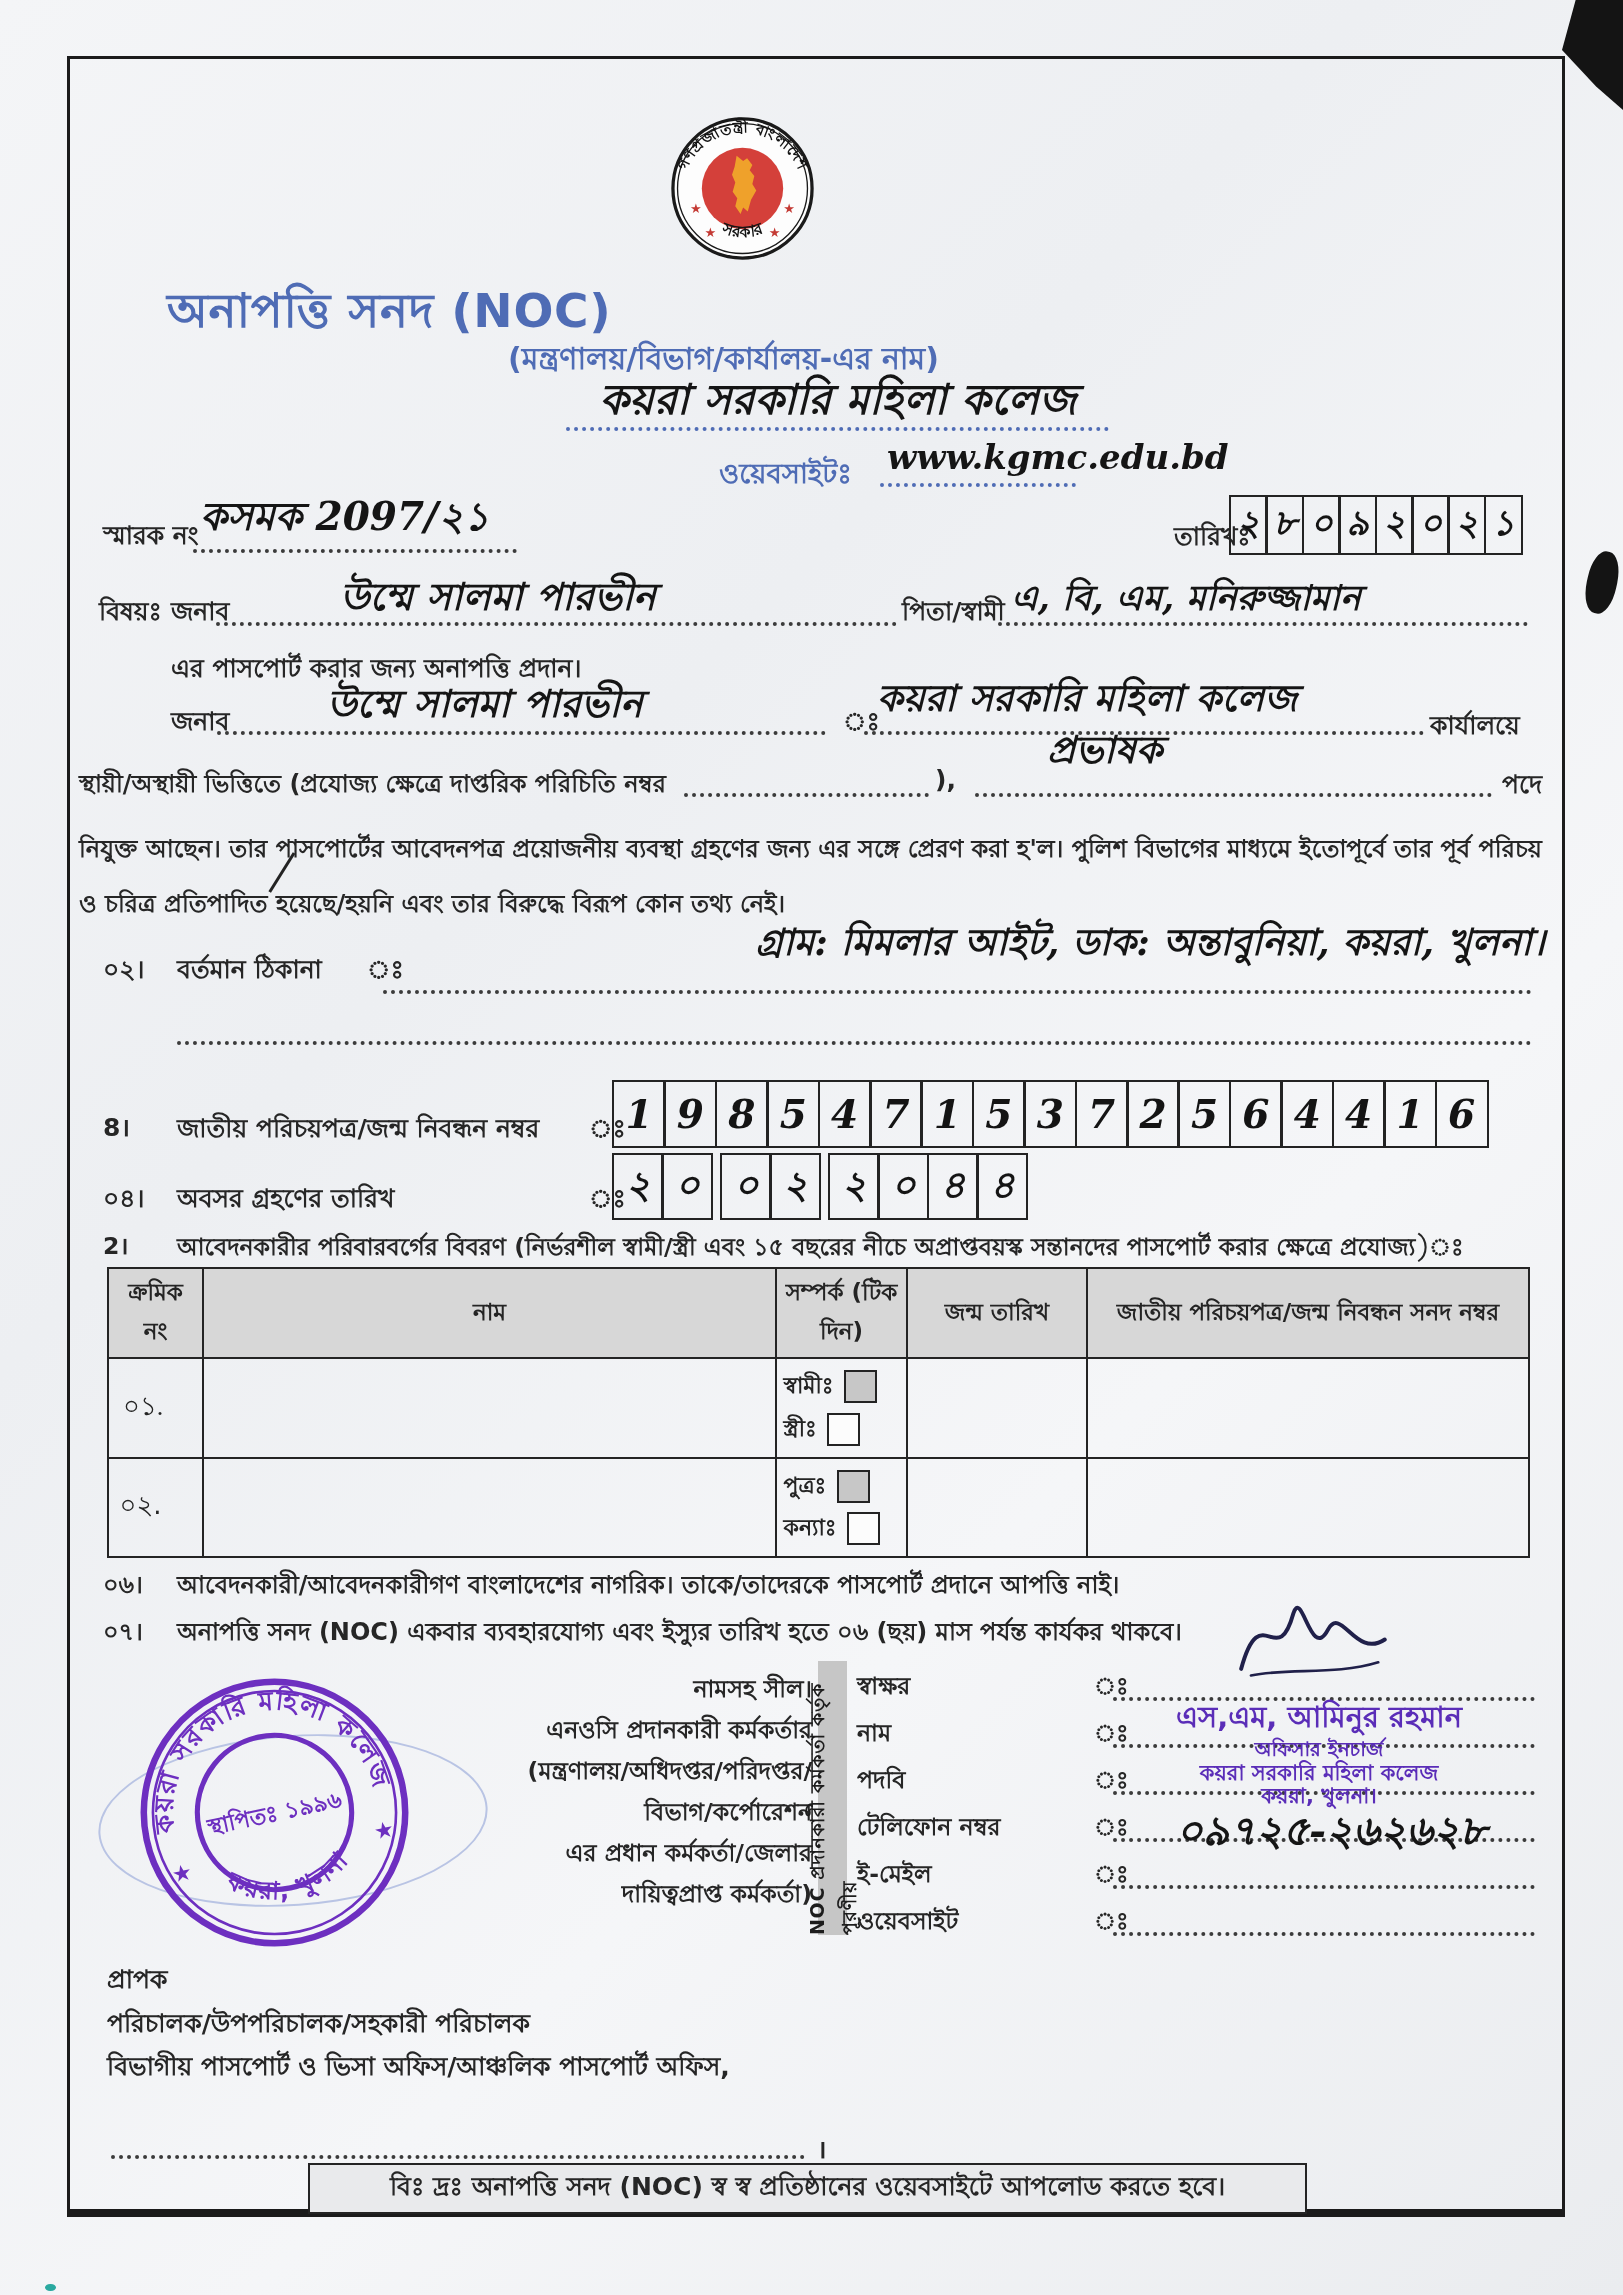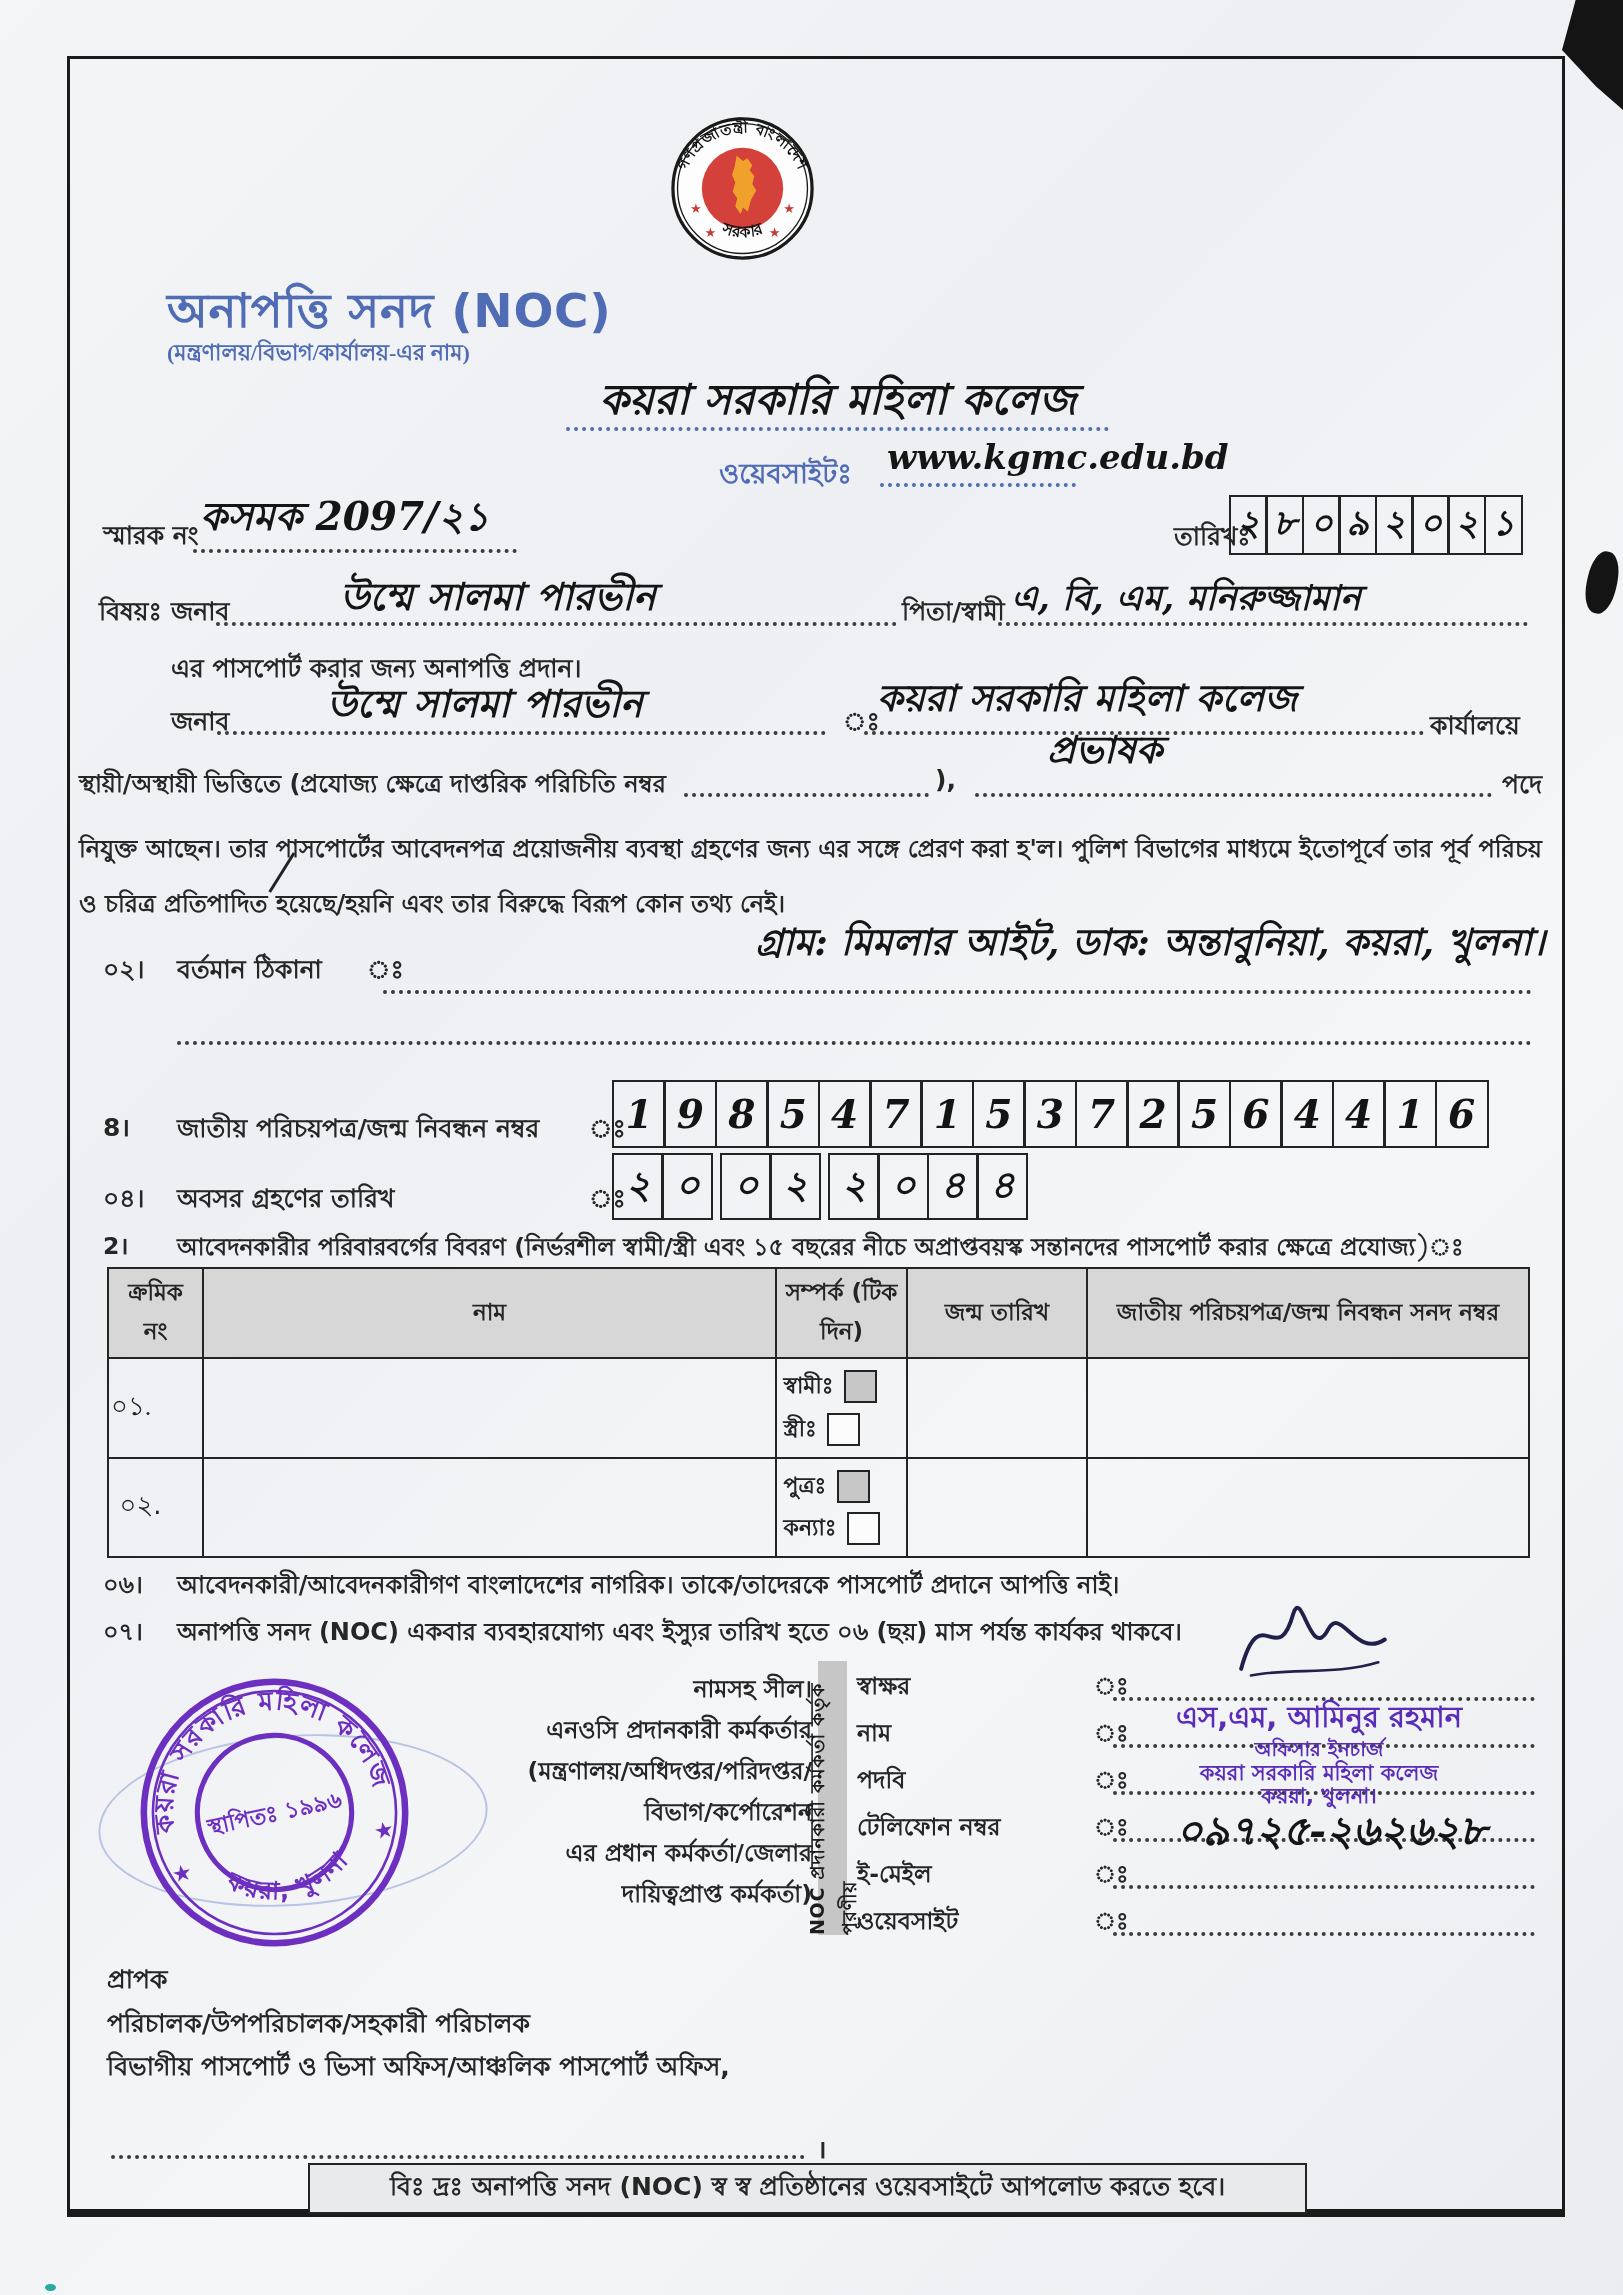--- a/index.html
+++ b/index.html
@@ -62,21 +62,21 @@
         <textPath href="#embBot" startOffset="50%" text-anchor="middle">সরকার</textPath>
       </text>
       <text x="32" y="150" font-size="20" fill="#c43a34">★</text>
       <text x="54" y="186" font-size="20" fill="#c43a34">★</text>
       <text x="152" y="186" font-size="20" fill="#c43a34">★</text>
       <text x="174" y="150" font-size="20" fill="#c43a34">★</text>
     </svg>
   </div>
 
   <div class="abs print blue" style="left:167px;top:275px;width:1113px;font-size:47px;letter-spacing:0.7px;">অনাপত্তি সনদ (NOC)</div>
-  <div class="abs print blue" style="left:167px;top:335px;width:1113px;font-size:22px;font-family:Liberation Serif, serif;">(মন্ত্রণালয়/বিভাগ/কার্যালয়-এর নাম)</div>
+  <div class="abs print blue" style="left:167px;top:335px;width:1113px;text-align:center;font-size:30px;">(মন্ত্রণালয়/বিভাগ/কার্যালয়-এর নাম)</div>
 
   <div class="abs hand" style="left:298px;top:367px;width:1080px;text-align:center;font-size:42px;">কয়রা সরকারি মহিলা কলেজ</div>
   <div class="dl dlb" style="left:566px;top:427px;width:543px;"></div>
 
   <div class="abs print blue" style="left:719px;top:453px;font-size:27.5px;">ওয়েবসাইটঃ</div>
   <div class="dl dlb" style="left:880px;top:483px;width:196px;"></div>
   <div class="abs hand" style="left:887px;top:437px;font-size:34px;">www.kgmc.edu.bd</div>
 
   <div class="abs print" style="left:103px;top:516px;font-size:25px;">স্মারক নং</div>
   <div class="abs hand" style="left:200px;top:486px;font-size:39px;">কসমক 2097/২১</div>
@@ -182,21 +182,21 @@
       </colgroup>
       <tbody>
           <tr style="height:85px;">
         <th>ক্রমিক নং</th>
         <th>নাম</th>
         <th>সম্পর্ক (টিক দিন)</th>
         <th>জন্ম তারিখ</th>
         <th>জাতীয় পরিচয়পত্র/জন্ম নিবন্ধন সনদ নম্বর</th>
       </tr>
       <tr style="height:86px;">
-        <td style="padding-left:2px;font-family:Liberation Serif, serif;">০১.</td>
+        <td style="padding-left:14px;font-family:Liberation Serif, serif;">০১.</td>
         <td></td>
         <td>
           <div class="relline">
                 <span>স্বামীঃ</span>
                 <span class="cbox shaded"></span>
               </div>
           <div class="relline">
                 <span>স্ত্রীঃ</span>
                 <span class="cbox"></span>
               </div>

